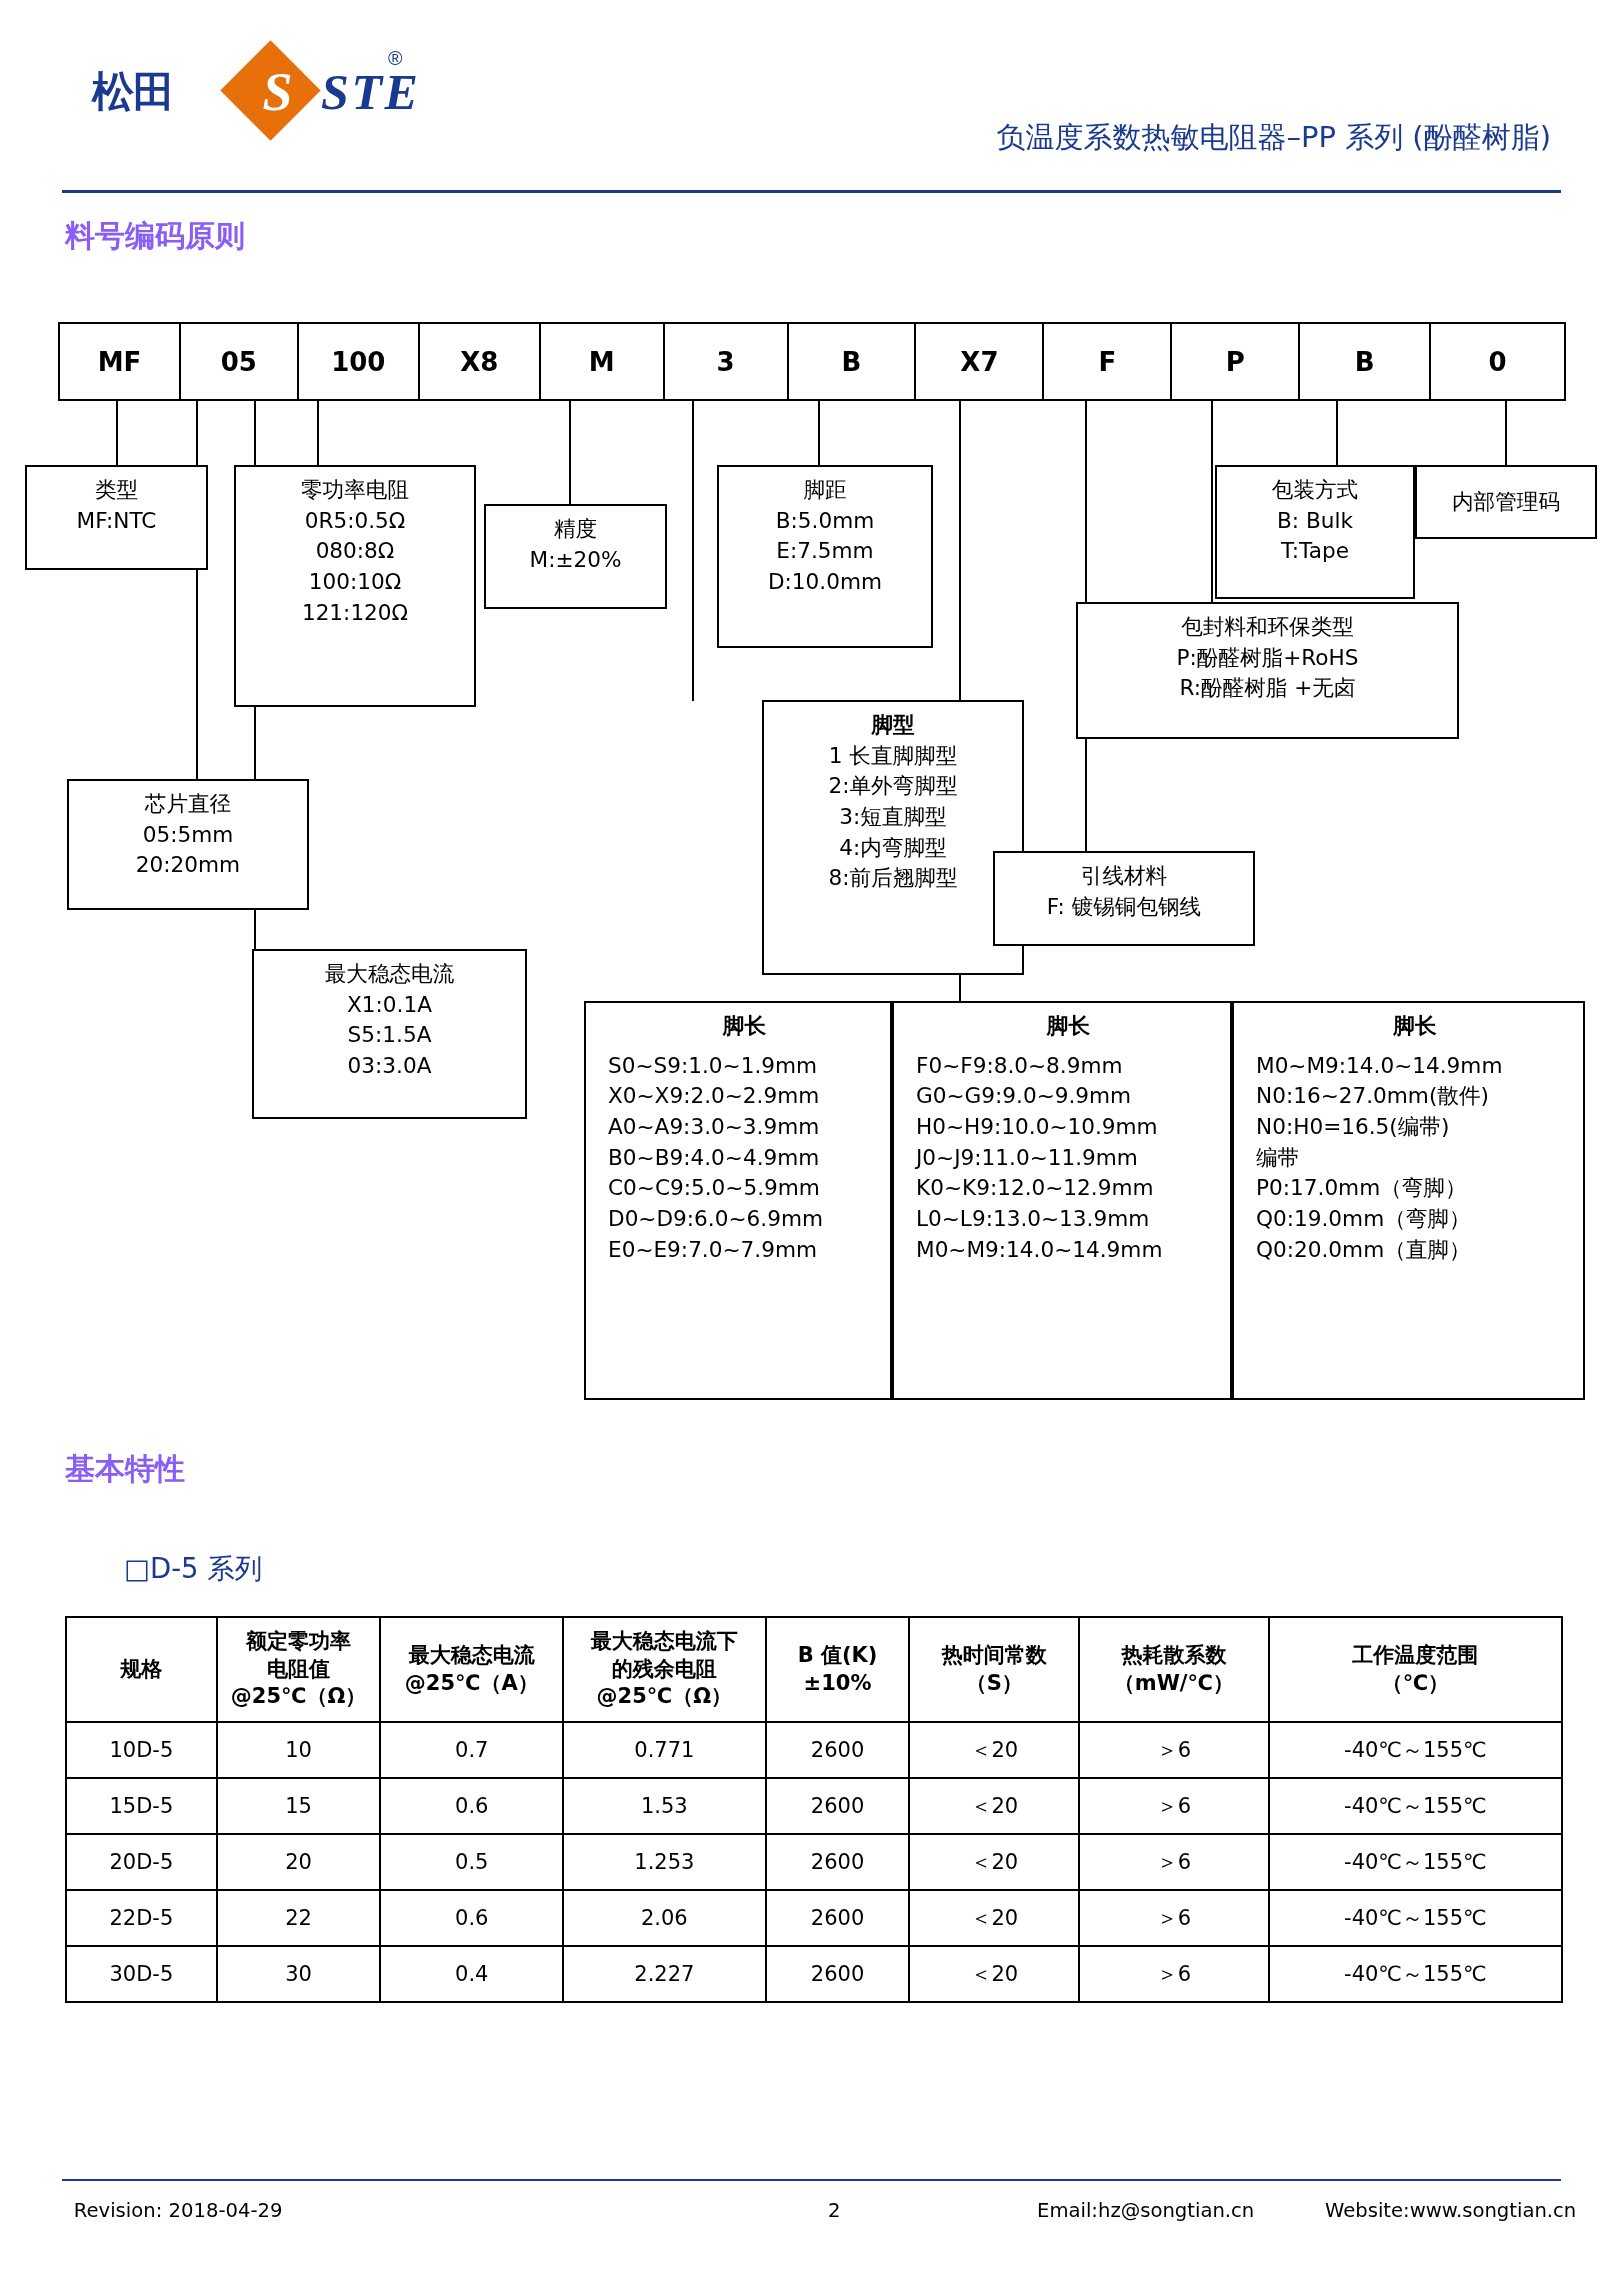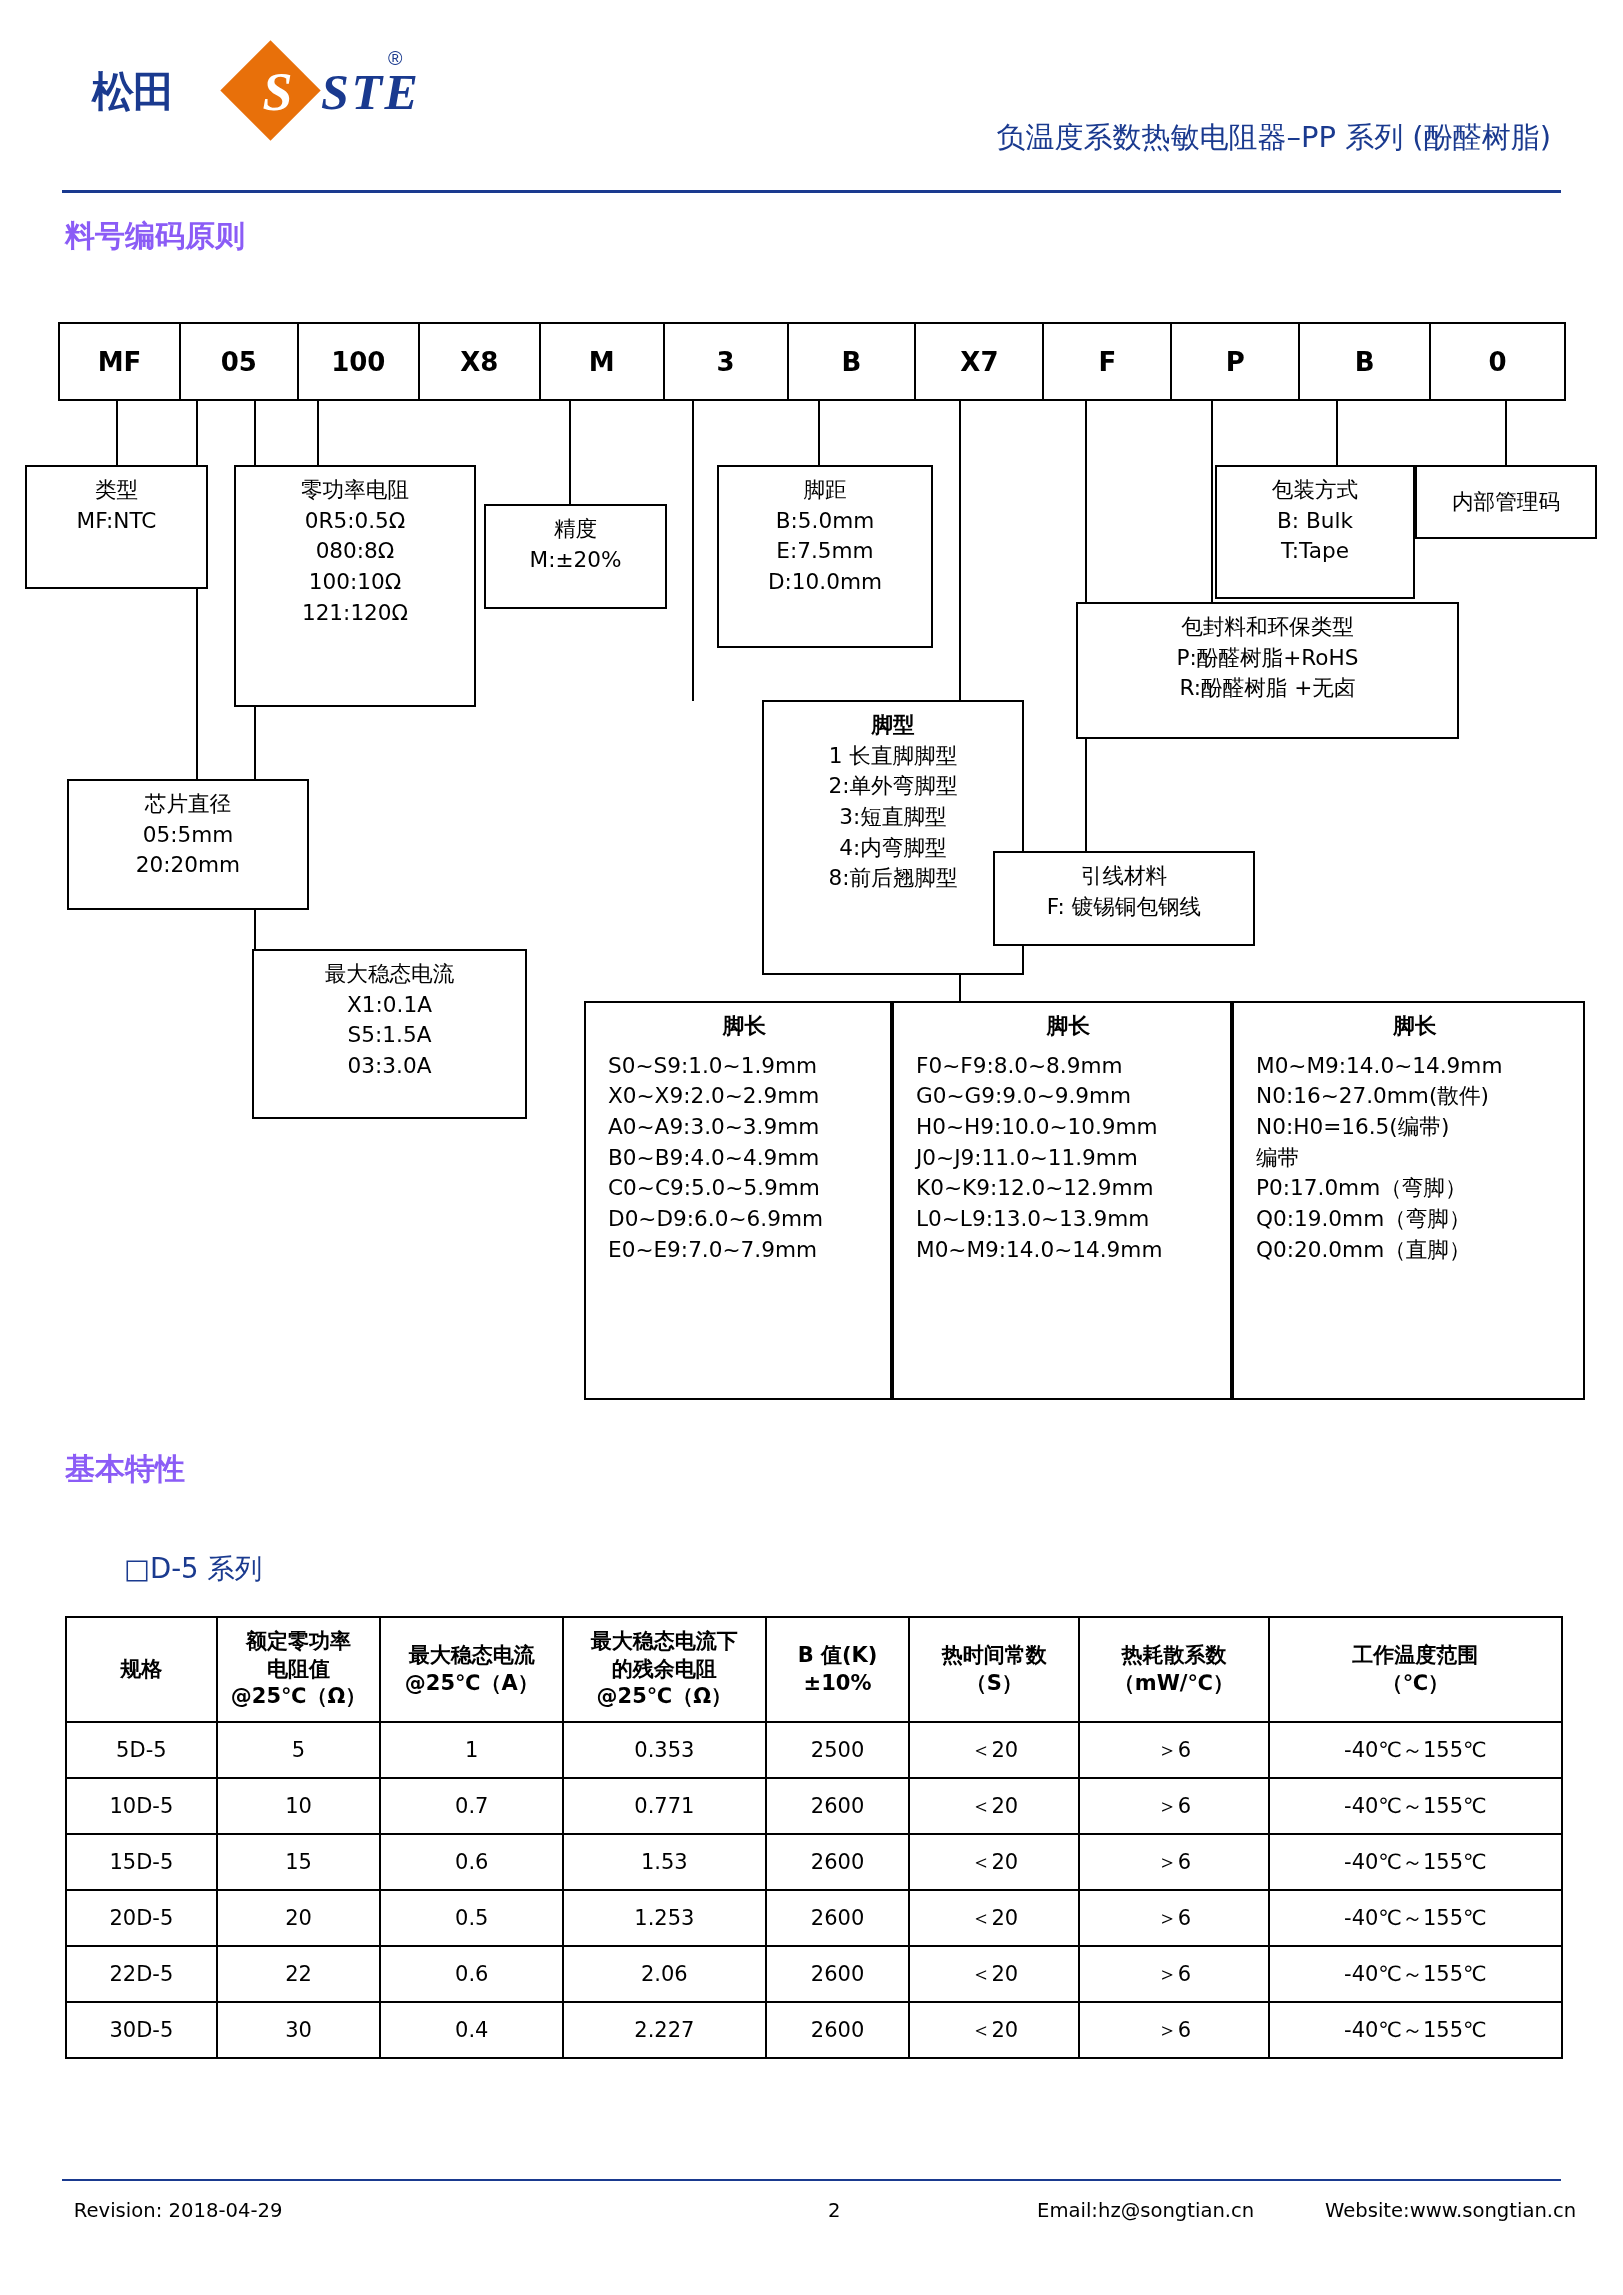--- a/index.html
+++ b/index.html
@@ -140,21 +140,21 @@
   <div class="leader" style="left:317px; top:400px; width:2px; height:65px;"></div>
   <div class="leader" style="left:569px; top:400px; width:2px; height:105px;"></div>
   <div class="leader" style="left:692px; top:400px; width:2px; height:301px;"></div>
   <div class="leader" style="left:818px; top:400px; width:2px; height:65px;"></div>
   <div class="leader" style="left:959px; top:400px; width:2px; height:602px;"></div>
   <div class="leader" style="left:1085px; top:400px; width:2px; height:458px;"></div>
   <div class="leader" style="left:1211px; top:400px; width:2px; height:203px;"></div>
   <div class="leader" style="left:1336px; top:400px; width:2px; height:65px;"></div>
   <div class="leader" style="left:1505px; top:400px; width:2px; height:65px;"></div>
 
-  <div class="box" style="left:25px; top:465px; width:183px; height:124px;">
+  <div class="box" style="left:25px; top:465px; width:183px; height:105px;">
     <div>类型</div>
     <div>MF:NTC</div>
   </div>
 
   <div class="box" style="left:67px; top:779px; width:242px; height:131px;">
     <div>芯片直径</div>
     <div>05:5mm</div>
     <div>20:20mm</div>
   </div>
 
@@ -285,30 +285,20 @@
           <div><b>（mW/℃）</b></div>
         </th>
         <th style="width:294px">
           <div>工作温度范围</div>
           <div>（℃）</div>
         </th>
       </tr>
     </thead>
     <tbody>
       <tr>
-        <td>5D-5</td>
-        <td>5</td>
-        <td>1</td>
-        <td>0.353</td>
-        <td>2500</td>
-        <td>＜20</td>
-        <td>＞6</td>
-        <td>-40℃～155℃</td>
-      </tr>
-      <tr>
         <td>10D-5</td>
         <td>10</td>
         <td>0.7</td>
         <td>0.771</td>
         <td>2600</td>
         <td>＜20</td>
         <td>＞6</td>
         <td>-40℃～155℃</td>
       </tr>
       <tr>

